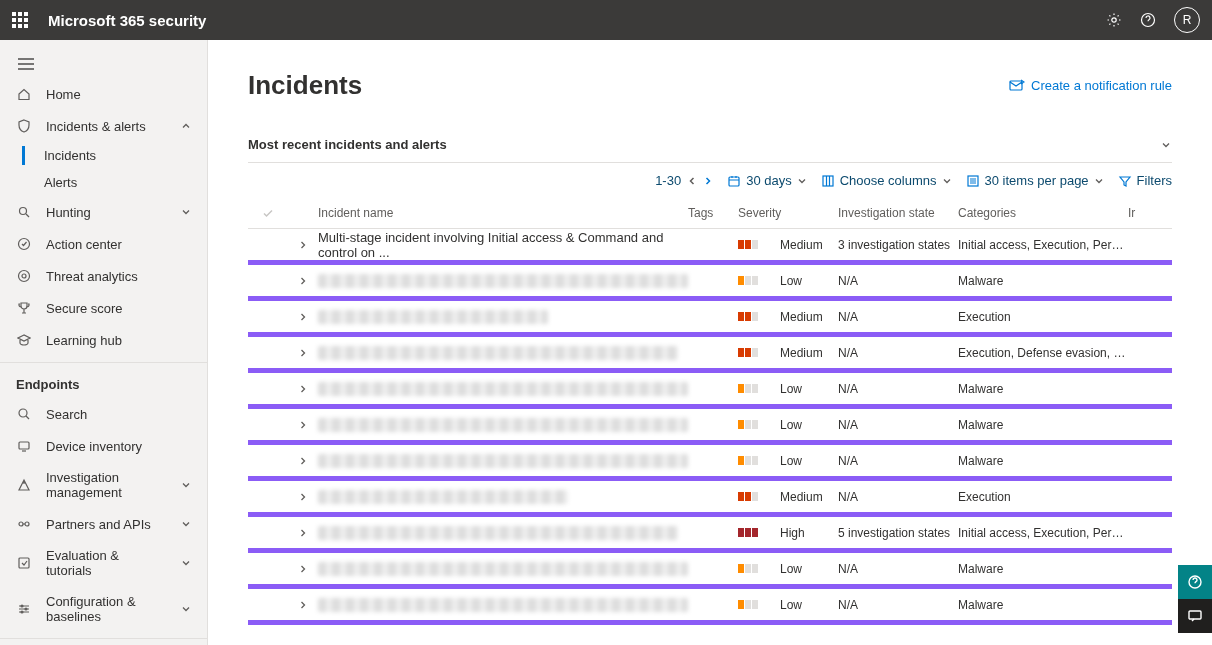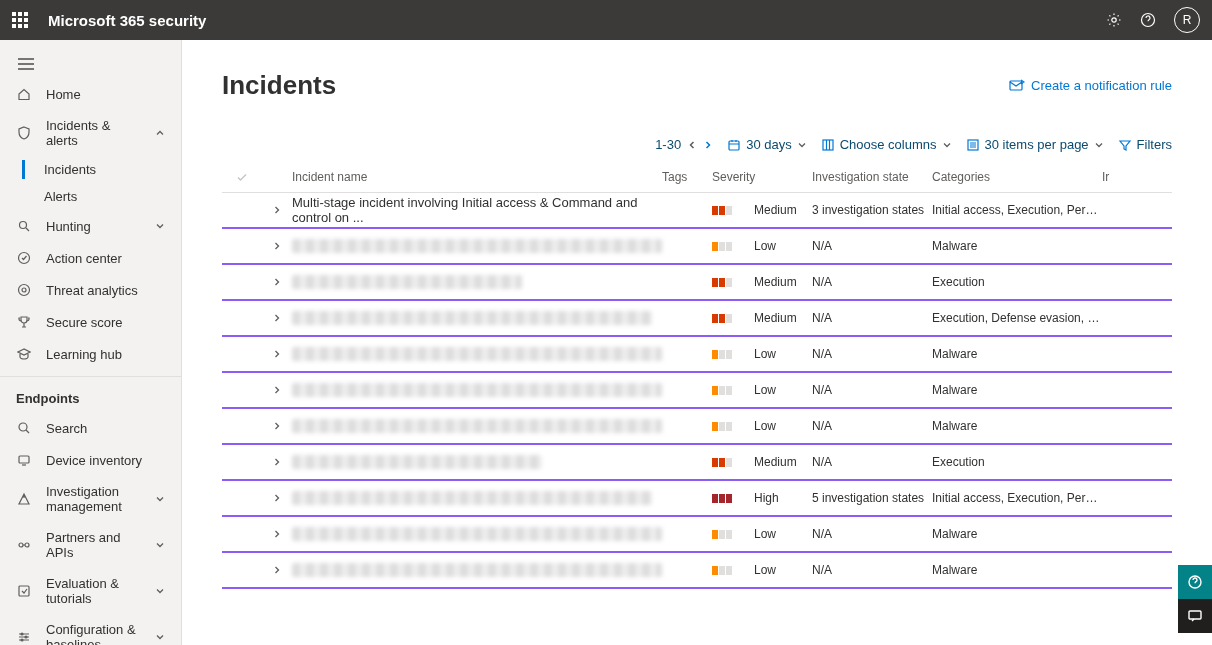--- a/index.html
+++ b/index.html
@@ -7,21 +7,21 @@
   
   .topbar { height: 40px; background: #3b3a39; color: #fff; display: flex; align-items: center; padding: 0 12px; }
   .waffle { width: 16px; height: 16px; display: grid; grid-template-columns: repeat(3, 4px); grid-template-rows: repeat(3, 4px); gap: 2px; margin-right: 20px; cursor: pointer; }
   .waffle span { background: #fff; width: 4px; height: 4px; }
   .app-title { font-size: 15px; font-weight: 600; }
   .topbar-right { margin-left: auto; display: flex; align-items: center; gap: 18px; }
   .topbar-right .icon-btn { color: #fff; cursor: pointer; display: flex; align-items: center; justify-content: center; }
   .avatar { width: 26px; height: 26px; border: 1px solid #fff; border-radius: 50%; display: flex; align-items: center; justify-content: center; font-size: 12px; cursor: pointer; }
   
   .shell { display: flex; height: calc(100% - 40px); }
-  .sidebar { width: 182px; background: #f3f2f1; border-right: 1px solid #e1dfdd; overflow-y: auto; padding-top: 10px; position: relative; }
+  .sidebar { width: 208px; background: #f3f2f1; border-right: 1px solid #e1dfdd; overflow-y: auto; padding-top: 10px; position: relative; }
   .sidebar::-webkit-scrollbar { width: 6px; }
   .sidebar::-webkit-scrollbar-thumb { background: #c8c6c4; }
   .hamburger { padding: 8px 18px; cursor: pointer; }
   .hamburger svg { display: block; }
   .nav-item { display: flex; align-items: center; padding: 8px 16px; font-size: 13px; cursor: pointer; color: #323130; gap: 14px; position: relative; }
   .nav-item .chev { margin-left: auto; color: #605e5c; }
   .nav-sub { padding-left: 44px; font-size: 13px; padding-top: 6px; padding-bottom: 6px; cursor: pointer; position: relative; }
   .nav-sub.active::before { content: ''; position: absolute; left: 22px; top: 4px; bottom: 4px; width: 3px; background: #0078d4; }
   .nav-section { font-size: 13px; font-weight: 600; padding: 14px 16px 6px; color: #323130; border-top: 1px solid #e1dfdd; margin-top: 6px; }
   .nav-section:first-of-type { border-top: none; margin-top: 0; }
@@ -35,21 +35,21 @@
   .create-rule { margin-left: auto; color: #0078d4; font-size: 13px; display: flex; align-items: center; gap: 6px; cursor: pointer; }
   .subheader { font-size: 13px; font-weight: 600; padding: 10px 0; border-bottom: 1px solid #e1dfdd; display: flex; align-items: center; }
   .subheader .chev-down { margin-left: auto; color: #605e5c; cursor: pointer; }
   .toolbar { display: flex; justify-content: flex-end; align-items: center; gap: 14px; padding: 10px 0; font-size: 13px; color: #0c4a6e; }
   .toolbar .tb-item { display: flex; align-items: center; gap: 5px; cursor: pointer; }
   .toolbar .pager { display: flex; align-items: center; gap: 6px; }
   .toolbar .pager .arrow { cursor: pointer; color: #605e5c; }
   .toolbar .pager .arrow.active { color: #0078d4; }
   
   .table { font-size: 13px; }
-  .thead, .trow { display: grid; grid-template-columns: 40px 30px 370px 50px 100px 120px 170px 20px; align-items: center; border-bottom: 2px solid #8b5cf6; }
+  .thead, .trow { display: grid; grid-template-columns: 40px 30px 370px 50px 100px 120px 170px 20px; align-items: center; border-bottom: 5px solid #8b5cf6; }
   .thead { color: #605e5c; font-size: 12px; padding: 8px 0; border-bottom: 1px solid #e1dfdd; }
   .trow { height: 36px; cursor: pointer; }
   .check-col { display: flex; justify-content: center; color: #c8c6c4; }
   .expand-col { display: flex; justify-content: center; color: #605e5c; cursor: pointer; }
   .sev-cell { display: flex; align-items: center; gap: 22px; }
   .sev-bars { display: flex; gap: 1px; }
   .sev-bars span { width: 6px; height: 9px; background: #e1dfdd; }
   .sev-high span:nth-child(1), .sev-high span:nth-child(2), .sev-high span:nth-child(3) { background: #a4262c; }
   .sev-medium span:nth-child(1), .sev-medium span:nth-child(2) { background: #d83b01; }
   .sev-low span:nth-child(1) { background: #ff8c00; }
@@ -278,20 +278,28 @@
         <span>
             <svg width="16" height="14" viewBox="0 0 16 14" fill="none" stroke="#0078d4" stroke-width="1.2">
               <rect x="1" y="2" width="12" height="9" rx="1"></rect>
               <path d="M1 3l6 4 6-4M12 1l3 2-3 2"></path>
             </svg>
           </span>
         <span>Create a notification rule</span>
       </div>
     </div>
 
+    <div class="subheader">
+      <span>Most recent incidents and alerts</span>
+      <span class="chev-down">
+          <svg width="12" height="12" viewBox="0 0 12 12" fill="none" stroke="currentColor" stroke-width="1.3">
+            <path d="M3 4.5l3 3 3-3"></path>
+          </svg>
+        </span>
+    </div>
 
     <div class="toolbar">
       <div class="pager">
         <span>1-30</span>
         <span class="arrow">
             <svg width="10" height="10" viewBox="0 0 10 10" fill="none" stroke="currentColor" stroke-width="1.5">
               <path d="M6.5 2L3.5 5l3 3"></path>
             </svg>
           </span>
         <span class="arrow active">

